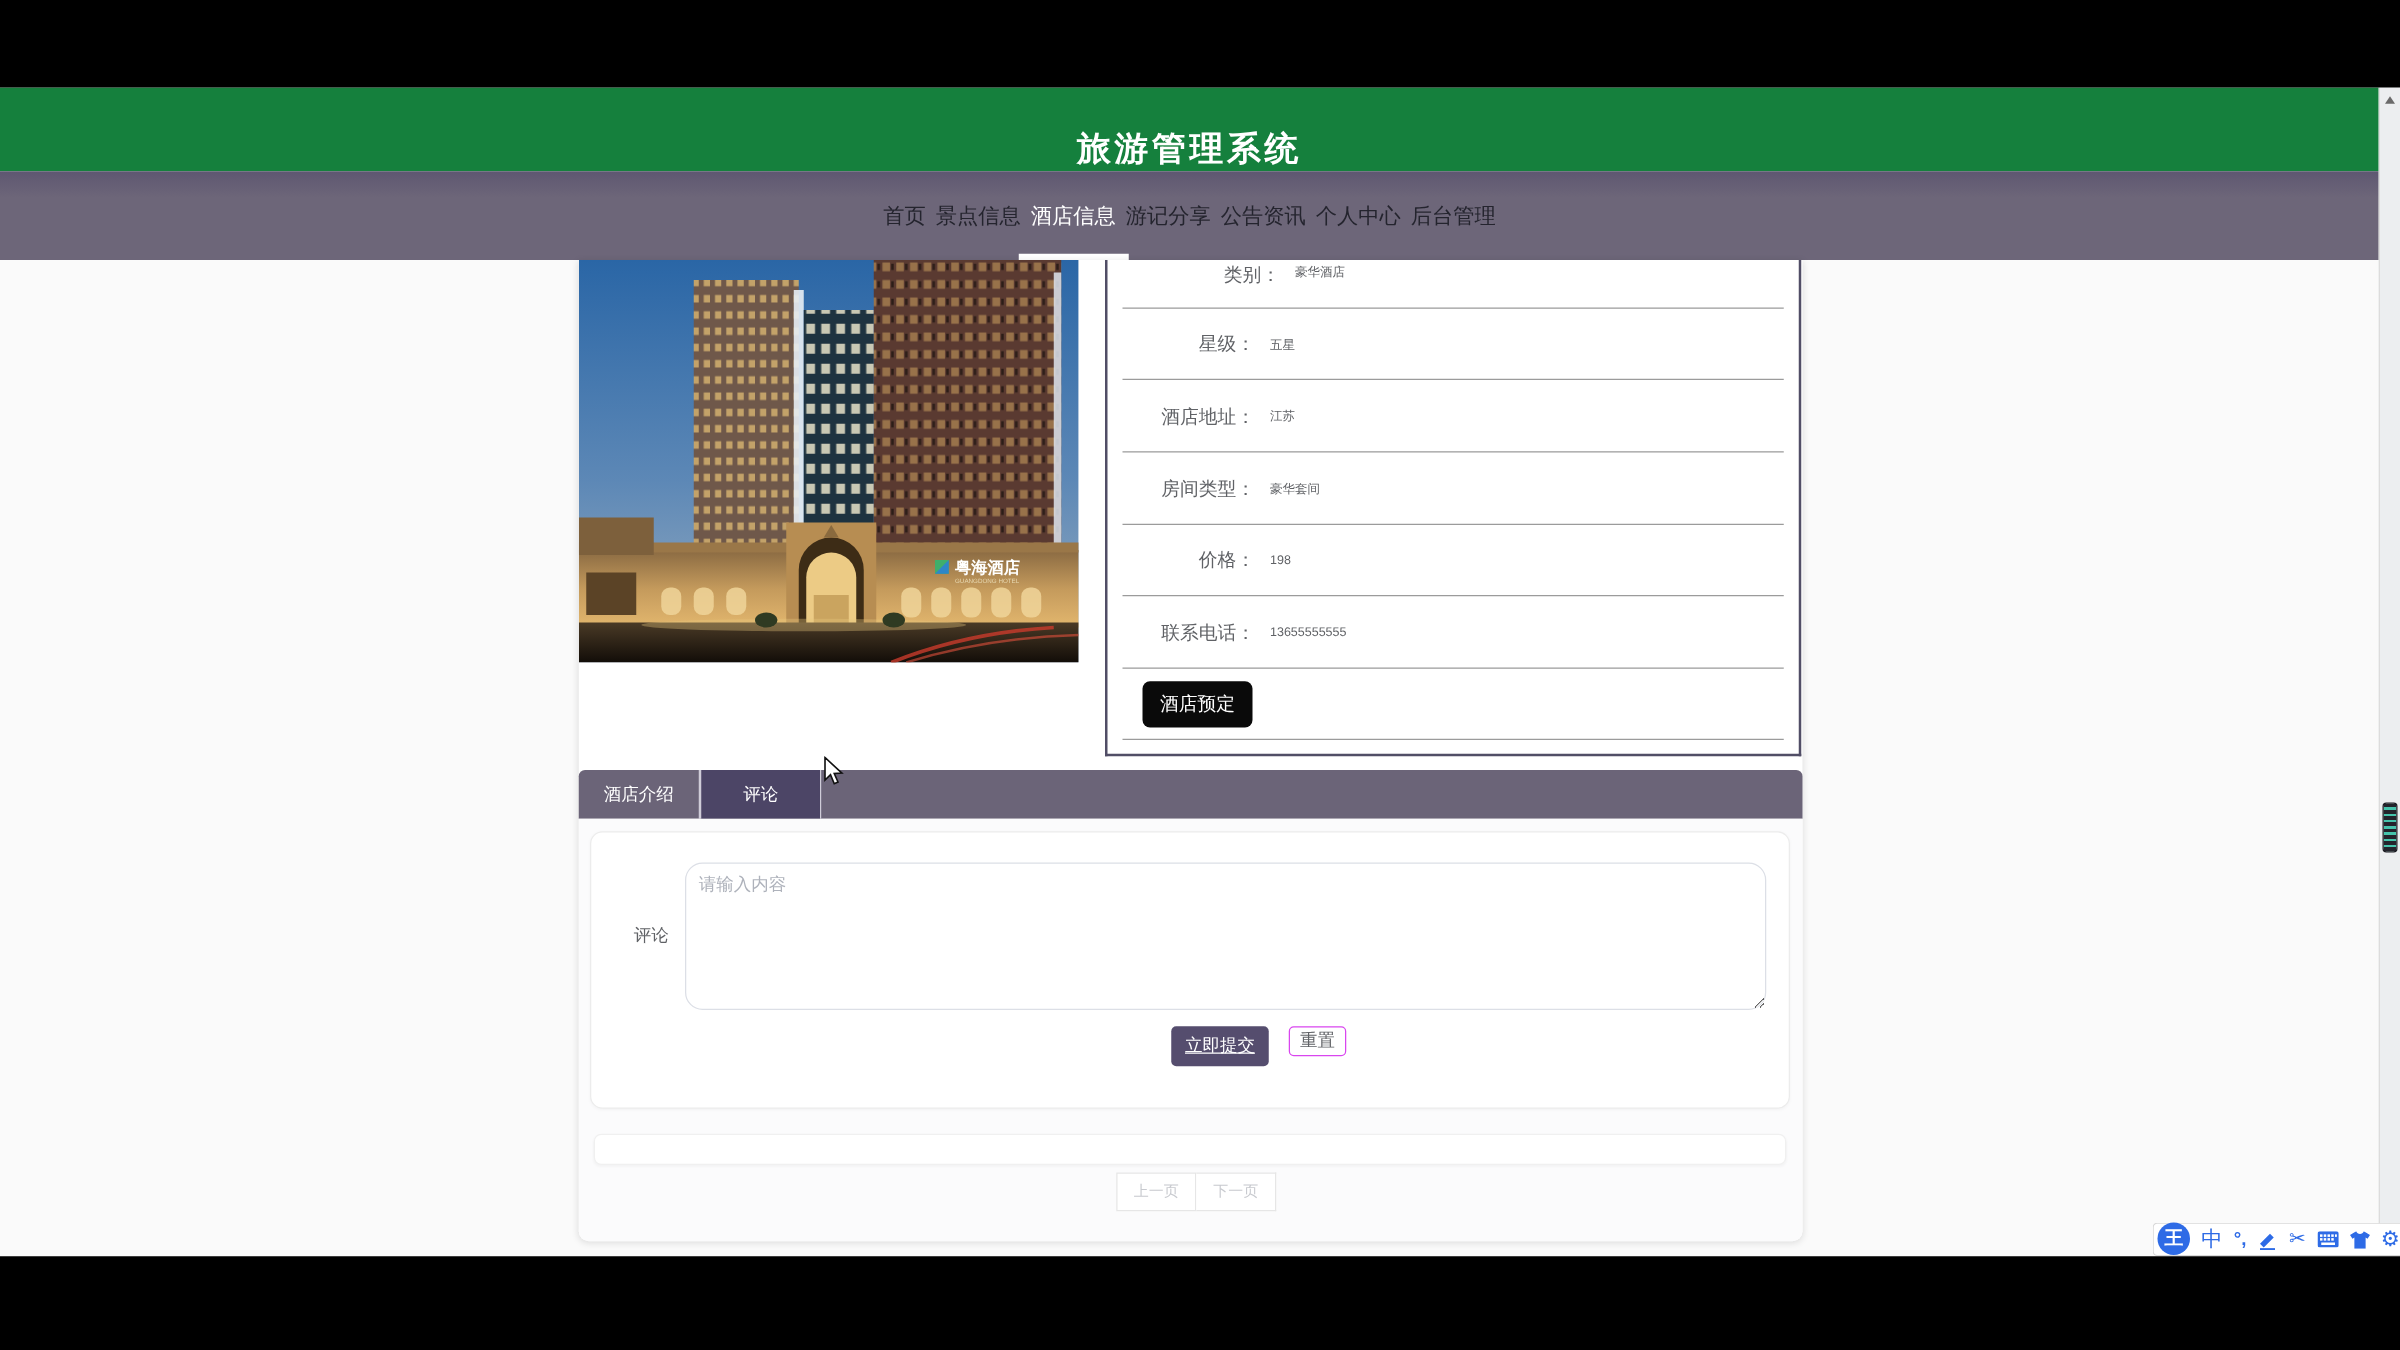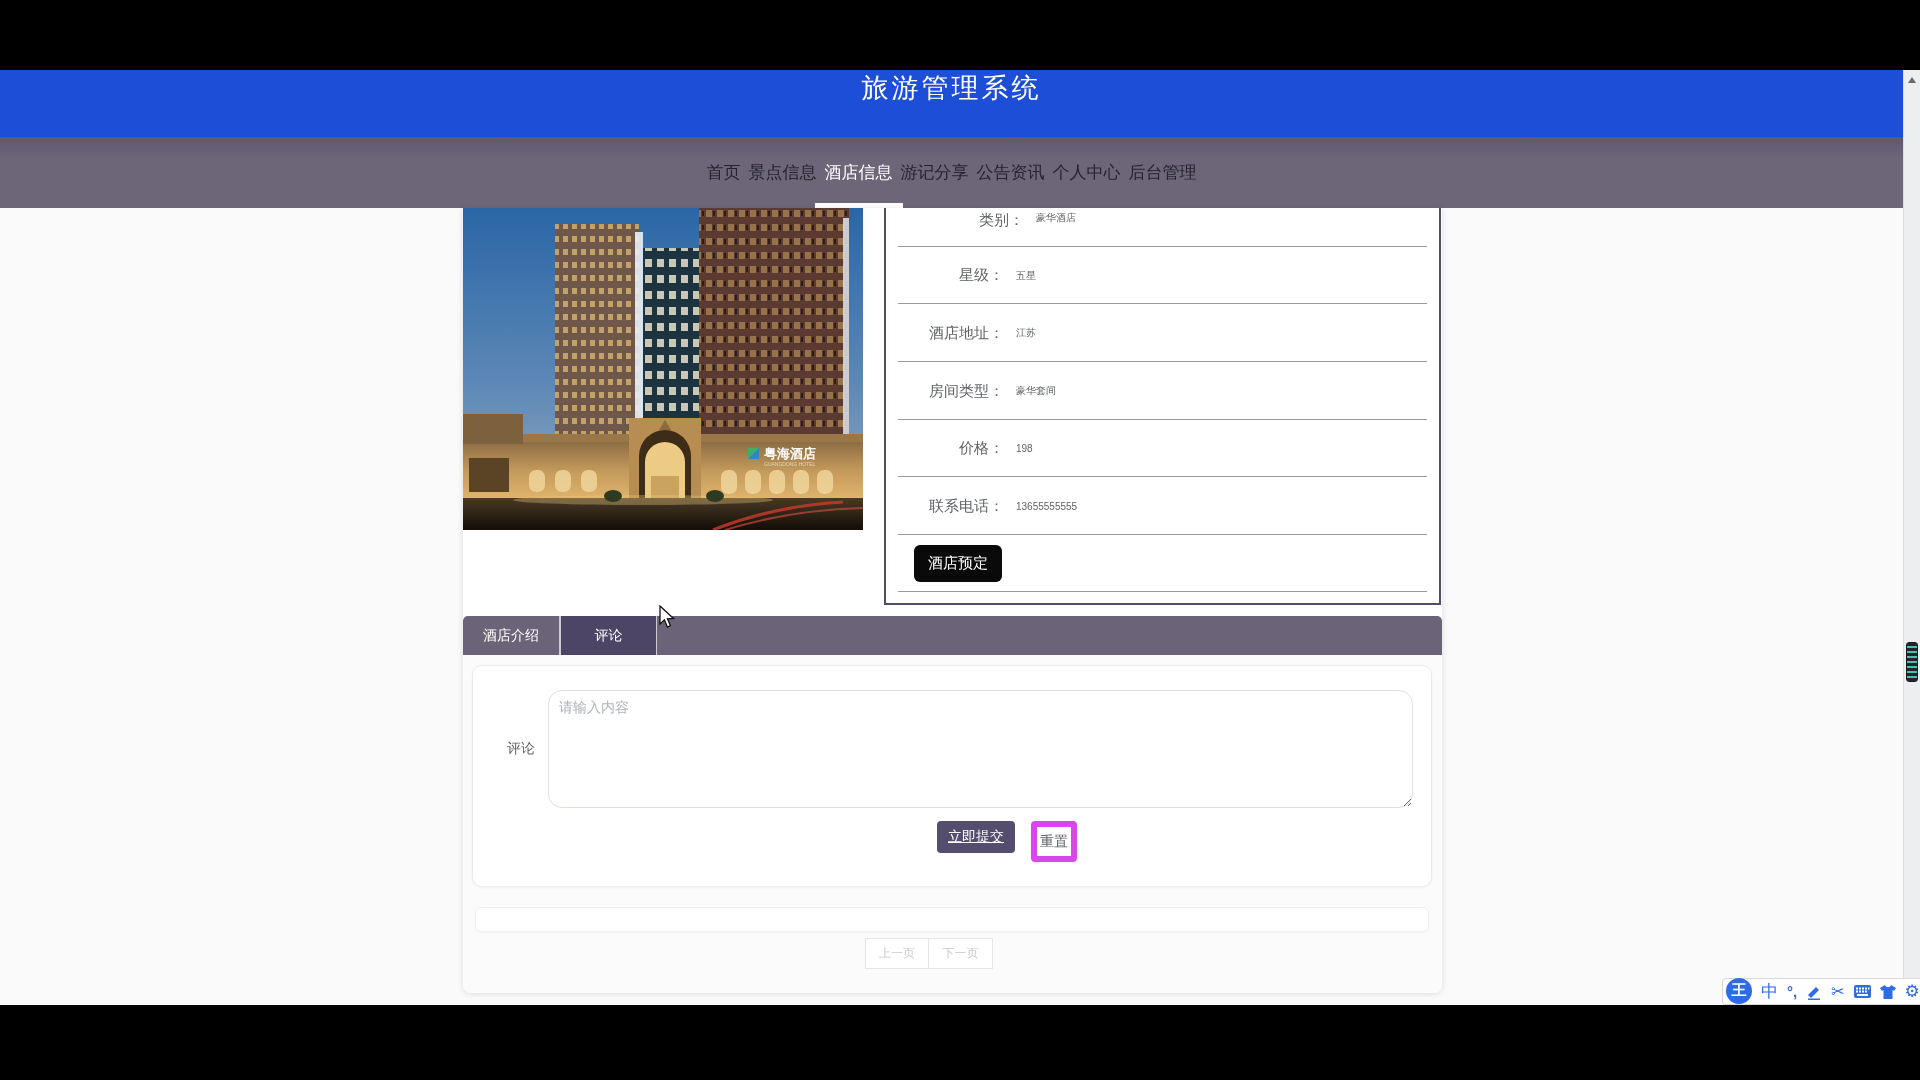--- a/index.html
+++ b/index.html
@@ -8,21 +8,21 @@
   .screen { position:relative; width:1920px; height:1080px; overflow:hidden; background:#fafafa; }
 
   
   .bar-black-top    { position:absolute; left:0; top:0;    width:1920px; height:70px; background:#000; z-index:30; }
   .bar-black-bottom { position:absolute; left:0; top:1005px; width:1920px; height:75px; background:#000; z-index:30; }
 
   
   .page-area { position:absolute; left:0; top:0; width:1903px; height:1005px; background:#fafafa; }
 
   
-  .site-header { position:absolute; left:0; top:70px; width:100%; height:67px; background:#1d4ed8; display:flex; align-items:flex-start; justify-content:center; }
+  .site-header { position:absolute; left:0; top:70px; width:100%; height:67px; background:#15803d; display:flex; align-items:flex-end; justify-content:center;font-weight:bold; }
   .site-title { color:#fff; font-size:27px; letter-spacing:3px; }
 
   
   .site-nav { position:absolute; left:0; top:137px; width:100%; height:71px;
               background:linear-gradient(180deg,#5e5771 0%,#6d6679 30%,#6d6679 100%);
               display:flex; align-items:center; justify-content:center; }
   .nav-item { position:relative; height:71px; display:flex; align-items:center; padding:0 4px;
               color:#24242e; font-size:17px; cursor:pointer; }
   .nav-item.active { color:#fff; }
   .nav-item.active::after { content:""; position:absolute; left:-6px; right:-6px; bottom:0; height:5px; background:#fff; }
@@ -60,29 +60,29 @@
   
   .comment-card { position:absolute; left:9px; top:10px; width:960px; height:222px; background:#fff;
                   border:1px solid #ececec; border-radius:10px; box-shadow:0 1px 3px rgba(0,0,0,.04); }
   .c-label { position:absolute; left:34px; top:74px; color:#606266; font-size:14px; }
   .c-textarea { position:absolute; left:75px; top:24px; width:865px; height:118px; resize:vertical;
                 border:1px solid #dcdfe6; border-radius:14px; padding:8px 10px; font-size:14px; color:#333;
                 font-family:"Liberation Sans","DejaVu Sans",sans-serif; outline:none; }
   .c-textarea::placeholder { color:#aeb2bb; }
   .submit-btn { position:absolute; left:464px; top:155px; width:78px; height:32px; background:#554d6e;
                 color:#fff; border:none; border-radius:4px; font-size:14px; cursor:pointer;text-decoration:underline; }
-  .reset-btn { position:absolute; left:558px; top:155px; width:46px; height:41px; background:#fff;
-               color:#606266; border:6px solid #d946ef; border-radius:4px; font-size:14px; cursor:pointer; }
+  .reset-btn { position:absolute; left:558px; top:155px; width:46px; height:24px; background:#fff;
+               color:#606266; border:1px solid #d946ef; border-radius:4px; font-size:14px; cursor:pointer; }
 
   
   .list-strip { position:absolute; left:12px; top:252px; width:954px; height:25px; background:#fff;
                 border:1px solid #f0f0f0; border-radius:6px; box-shadow:0 1px 2px rgba(0,0,0,.03); }
 
   
-  .pagination { position:absolute; left:402px; top:283px; display:flex;font-family:Liberation Serif, serif; }
+  .pagination { position:absolute; left:430px; top:283px; display:flex;font-family:Liberation Serif, serif; }
   .page-btn { width:64px; height:31px; background:#fff; border:1px solid #e6e6e6; color:#c8cacf;
               font-size:12px; display:flex; align-items:center; justify-content:center; cursor:pointer; }
   .page-btn + .page-btn { border-left:none; }
 
   
   .scrollbar { position:absolute; left:1903px; top:70px; width:17px; height:935px; background:#eceef0;
                border-left:1px solid #dcdcdc; z-index:20; }
   .scroll-up-arrow { position:absolute; left:4px; top:7px; width:0; height:0;
                      border-left:4px solid transparent; border-right:4px solid transparent; border-bottom:6px solid #6a6a6a; }
   .scroll-thumb { position:absolute; left:2px; top:572px; width:12px; height:40px; border-radius:3px;

